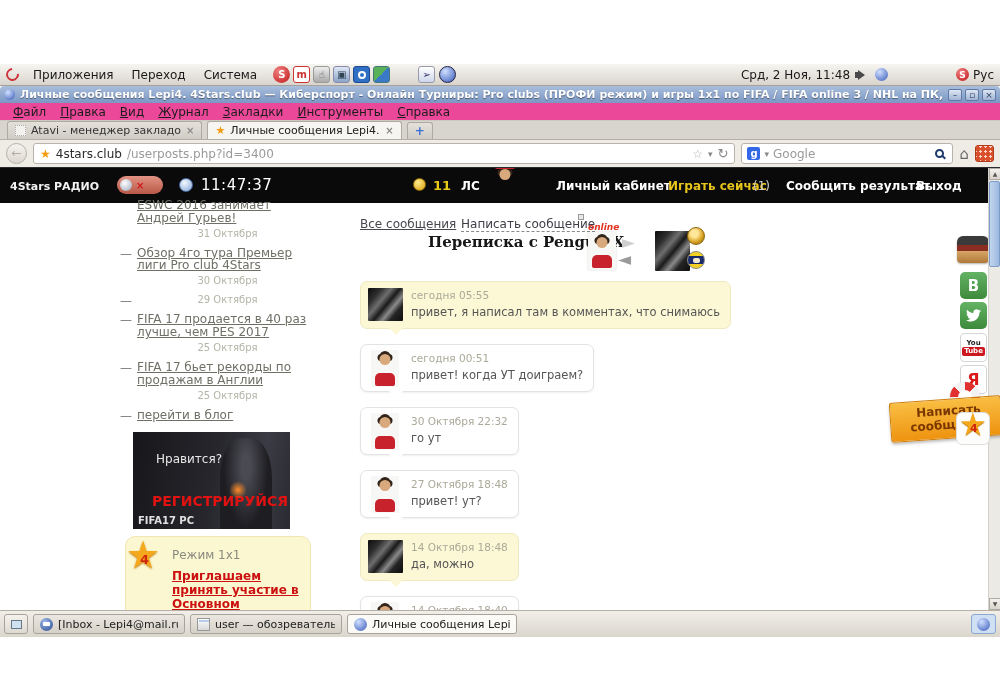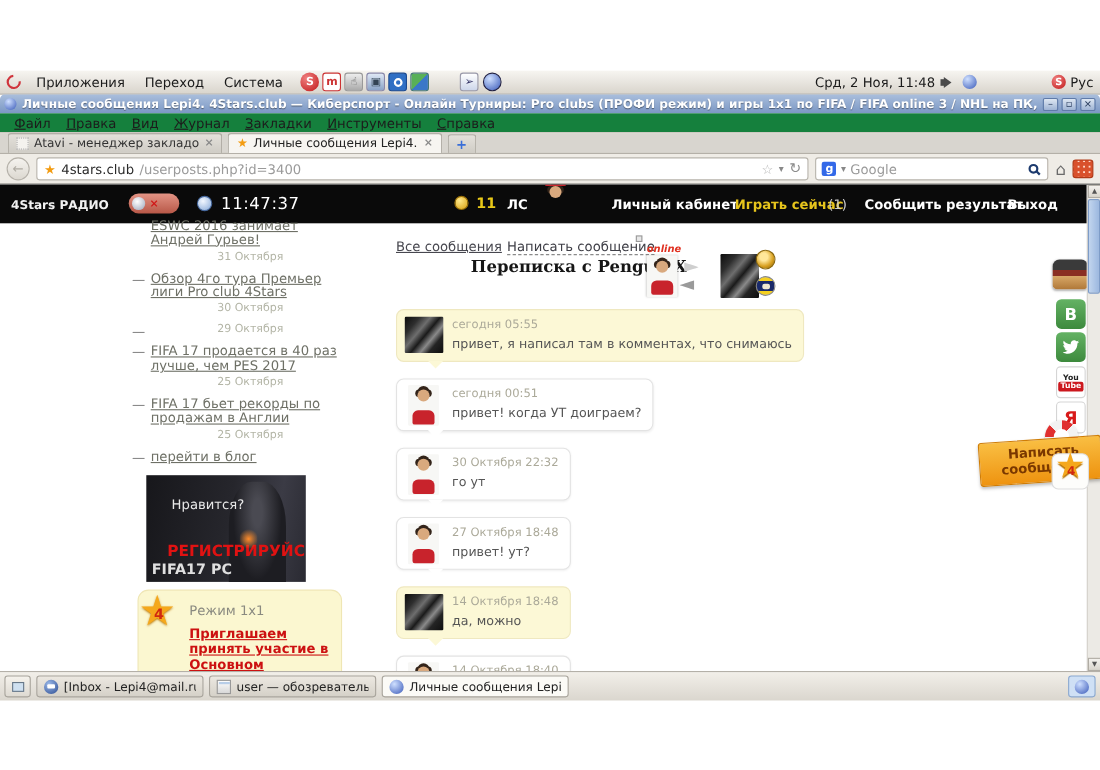--- a/index.html
+++ b/index.html
@@ -43,21 +43,21 @@
     background:linear-gradient(#a9bedc,#7b97c4); border-radius:4px 4px 0 0;
     display:flex; align-items:center; padding:0 4px; gap:5px; }
   .win-favicon { width:11px; height:11px; border-radius:50%; background:radial-gradient(circle at 35% 30%,#cfe0ff,#3858b8); flex:none; }
   .win-title { flex:1; font-size:11px; font-weight:bold; color:#fff; text-shadow:0 1px 1px rgba(0,0,0,.45);
     white-space:nowrap; overflow:hidden; }
   .win-btns { display:flex; gap:3px; flex:none; }
   .win-btn { width:14px; height:12px; border:1px solid #5f7aa8; border-radius:2px;
     background:linear-gradient(#dde6f2,#9fb4d4); color:#2c3f60; font-size:9px; line-height:10px; text-align:center; }
 
   
-  .menubar { position:absolute; left:0; top:103px; width:1000px; height:18px; background:#15803d;
+  .menubar { position:absolute; left:0; top:103px; width:1000px; height:18px; background:#ec4899;
     border-bottom:1px solid #cdc9c1; display:flex; align-items:center; padding:0 6px; }
   .menu-item { font-size:12px; color:#1c1c1c; padding:0 7px; }
   .menu-item u { text-decoration:underline; }
 
   
   .tabbar { position:absolute; left:0; top:121px; width:1000px; height:19px; background:#d8d5cf;
     border-bottom:1px solid #b4b0a8; display:flex; align-items:flex-end; padding-left:7px; gap:5px; }
   .tab { height:18px; display:flex; align-items:center; gap:5px; padding:0 7px; font-size:11px; color:#333;
     border:1px solid #aeaaa2; border-bottom:none; border-radius:3px 3px 0 0;
     background:linear-gradient(#e4e1db,#cfccc5); }
@@ -134,30 +134,30 @@
   .bw { background:linear-gradient(130deg,#0c0c0c 0%,#2e2e2e 22%,#6e6e6e 38%,#1a1a1a 52%,#8a8a8a 66%,#242424 78%,#0e0e0e 100%); border-radius:1px; }
 
   
   .news { position:absolute; left:120px; top:31px; width:198px; }
   .news-item { position:relative; padding-left:17px; margin-bottom:8px; }
   .news-bullet { position:absolute; left:0; top:0; font-size:12px; color:#777; }
   .news-link { font-size:12px; color:#6e7066; text-decoration:underline; line-height:1.07; display:block; }
   .news-date { font-size:10px; color:#b3b5a6; margin-top:3px;text-align:center; }
 
   
-  .ad { position:absolute; left:133px; top:264px; width:145px; height:97px; overflow:hidden;
+  .ad { position:absolute; left:133px; top:264px; width:157px; height:97px; overflow:hidden;
     background:linear-gradient(100deg,#17171b 0%,#26262c 50%,#3b3b45 78%,#2a2a32 100%); }
   .ad::before { content:""; position:absolute; right:18px; top:6px; width:52px; height:100px;
     background:radial-gradient(ellipse at 50% 28%, #4a4a52 12%, #1d1d22 60%); border-radius:40% 40% 0 0; }
   .ad::after { content:""; position:absolute; right:44px; top:48px; width:16px; height:20px;
     background:radial-gradient(circle,#ff8c2a, rgba(255,100,20,0) 70%); }
   .ad-q { position:absolute; left:23px; top:20px; color:#e8e8e8; font-size:12px; }
   .ad-title { position:absolute; left:7px; top:37px; color:#fff; font-weight:bold; font-size:17px; letter-spacing:0.3px; }
   .ad-cta { position:absolute; left:19px; top:61px; color:#e01212; font-weight:bold; font-size:14px; }
-  .ad-tag { position:absolute; left:5px; bottom:3px; color:#e0e0e0; font-size:13px; font-weight:bold; }
+  .ad-tag { position:absolute; left:5px; bottom:3px; color:#e0e0e0; font-size:10px; font-weight:bold; }
 
   
   .modebox { position:absolute; left:125px; top:368px; width:186px; height:90px;
     background:#fbf7d0; border:1px solid #efe6b4; border-radius:10px; }
   .modebox-star { position:absolute; left:0px; top:2px; width:40px; height:40px; }
   .modebox-star .star-glyph { position:absolute; left:0; top:-6px; font-size:38px; color:#f5a81c; text-shadow:0 1px 2px #b97708; }
   .modebox-star .star-num { position:absolute; left:14px; top:13px; font-size:13px; font-weight:bold; color:#d02810; }
   .modebox-title { position:absolute; left:46px; top:11px; font-size:12px; color:#8a8a80; }
   .modebox-links { position:absolute; left:46px; top:32px; width:132px; font-size:12px; line-height:1.18; }
   .modebox-links a { color:#cc1111; font-weight:bold; text-decoration:underline; }

